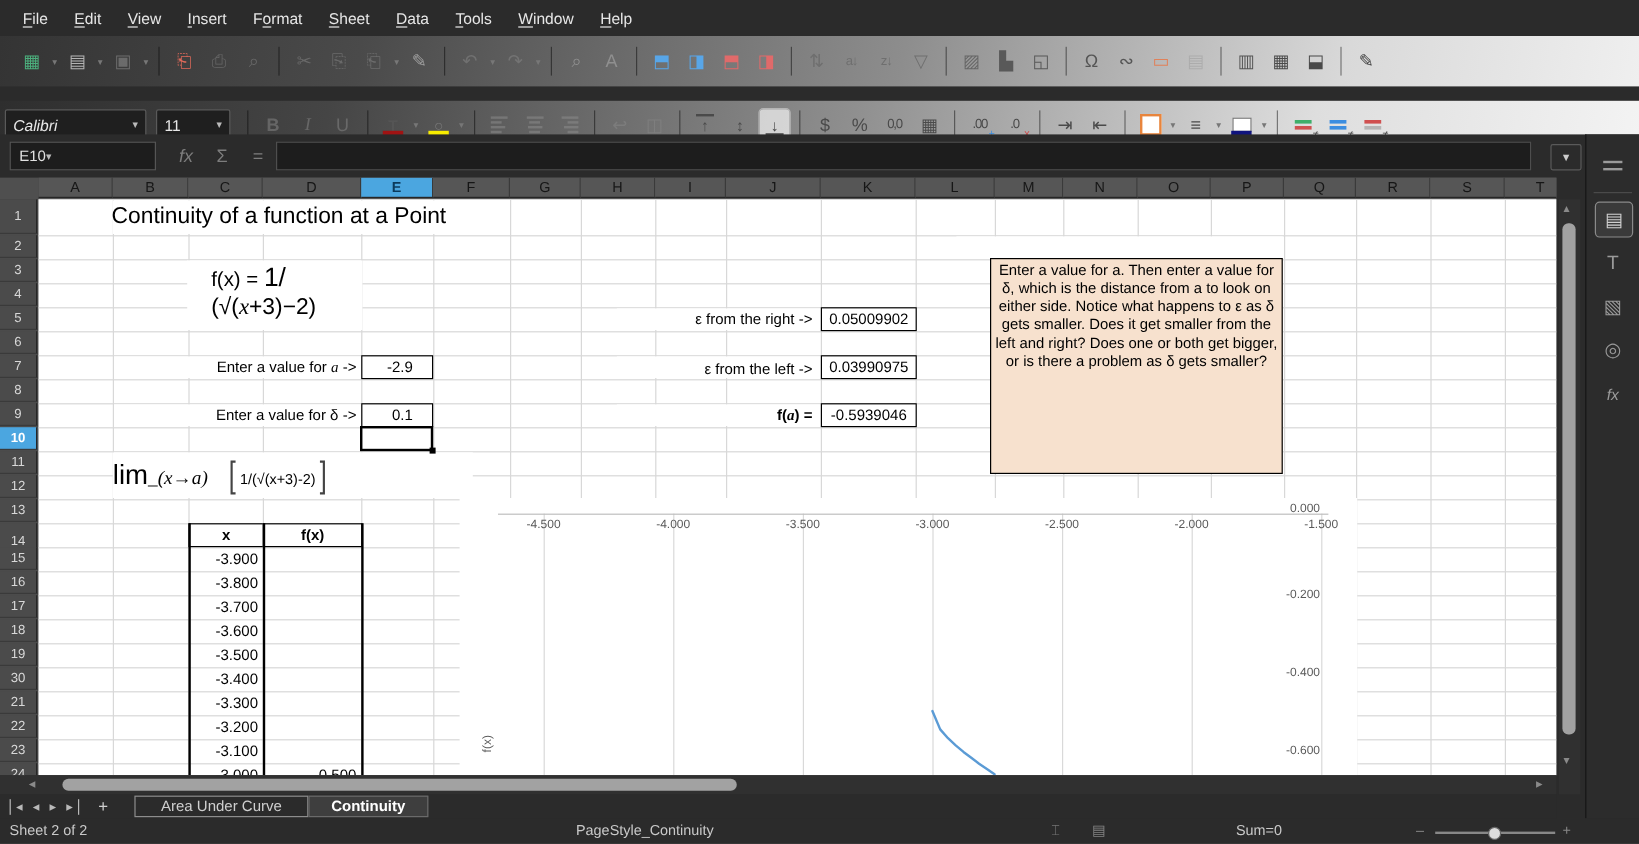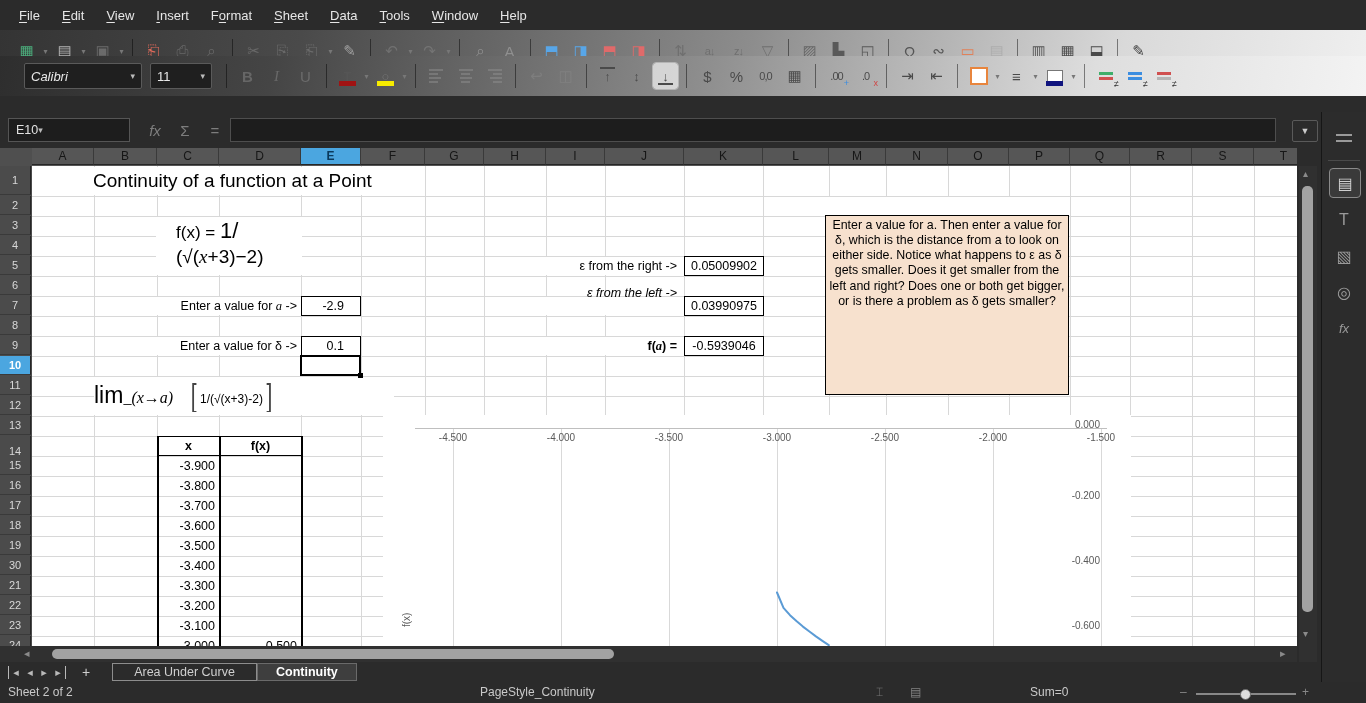--- a/index.html
+++ b/index.html
@@ -7,21 +7,21 @@
        font-family:"Liberation Sans",sans-serif;background:#2b2b2b;}
   
   .menubar{position:absolute;left:0;top:0;width:1366px;height:30px;background:#2b2b2b;
            display:flex;align-items:center;padding-left:8px;box-sizing:border-box;}
   .menuitem{color:#e6e6e6;font-size:13px;padding:4px 11px;cursor:default;}
   .menuitem u{text-decoration:underline;text-underline-offset:2px;}
   
   .tb{position:absolute;left:0;width:1366px;display:flex;align-items:center;box-sizing:border-box;}
   .tb1{top:30px;height:42px;padding-left:12px;
        background:linear-gradient(100deg,#343434 0%,#4a4a4a 22%,#8d8d8d 55%,#d9d9d9 82%,#efefef 100%);}
-  .tb2{top:56px;height:40px;padding-left:24px;
+  .tb2{top:84px;height:40px;padding-left:4px;
        background:linear-gradient(100deg,#2e2e2e 0%,#454545 20%,#8f8f8f 52%,#dedede 80%,#f3f3f3 100%);}
   .icn{width:25px;height:26px;display:flex;align-items:center;justify-content:center;
        font-size:15px;margin:0 2px;border-radius:3px;position:relative;flex:none;}
   .icn.small{font-size:11px;letter-spacing:-1px;}
   .icn.dim{opacity:.5;}
   .icn.active{background:rgba(255,255,255,.65);outline:1px solid #b5b5b5;}
   .car{width:9px;font-size:8px;color:#777;flex:none;text-align:center;}
   .tsep{width:1px;height:24px;background:rgba(0,0,0,.45);margin:0 6px;flex:none;}
   .combo{height:26px;background:#1f1f1f;border:1px solid #5a5a5a;color:#e8e8e8;display:flex;
          align-items:center;font-size:13px;padding:0 6px;box-sizing:border-box;margin-right:8px;border-radius:2px;}
@@ -406,21 +406,21 @@
     <div class="lbl" style="left:62px;top:216px;text-align:left;">
       <span style="font-size:23px;">lim</span><span class="it" style="font-size:16px;">_(x→a)</span>
       <span style="font-size:21px;color:#444;display:inline-block;transform:scaleY(1.45);margin-left:14px;">[</span>
       <span style="font-size:12px;">1/(√(x+3)-2)</span>
       <span style="font-size:21px;color:#444;display:inline-block;transform:scaleY(1.45);">]</span>
     </div>
 
     <div class="lbl" style="left:482px;top:93px;width:163px;">ε from the right -&gt;</div>
     <div class="cellbox ctr2" style="left:652px;top:90px;width:80px;height:20px;">0.05009902</div>
 
-    <div class="lbl" style="left:482px;top:120px;width:163px;font-style:italic;">ε from the left -&gt;</div>
+    <div class="lbl" style="left:482px;top:135px;width:163px;">ε from the left -&gt;</div>
     <div class="cellbox ctr2" style="left:652px;top:130px;width:80px;height:20px;">0.03990975</div>
 
     <div class="lbl" style="left:482px;top:173px;width:163px;font-weight:bold;">
       <span>f(</span><span class="it">a</span><span>) =</span>
     </div>
     <div class="cellbox ctr2" style="left:652px;top:170px;width:80px;height:20px;">-0.5939046</div>
 
     <div style="position:absolute;left:793px;top:49px;width:244px;height:180px;background:#f7e1ce;border:1px solid #000;
                 box-sizing:border-box;font-size:12.4px;line-height:1.22;text-align:center;padding:2px 3px;color:#000;">Enter a value for a. Then enter a value for δ, which is the distance from a to look on either side.  Notice what happens to ε as δ gets smaller.  Does it get smaller from the left and right?  Does one or both get bigger,  or is there a problem as δ gets smaller?</div>
 

